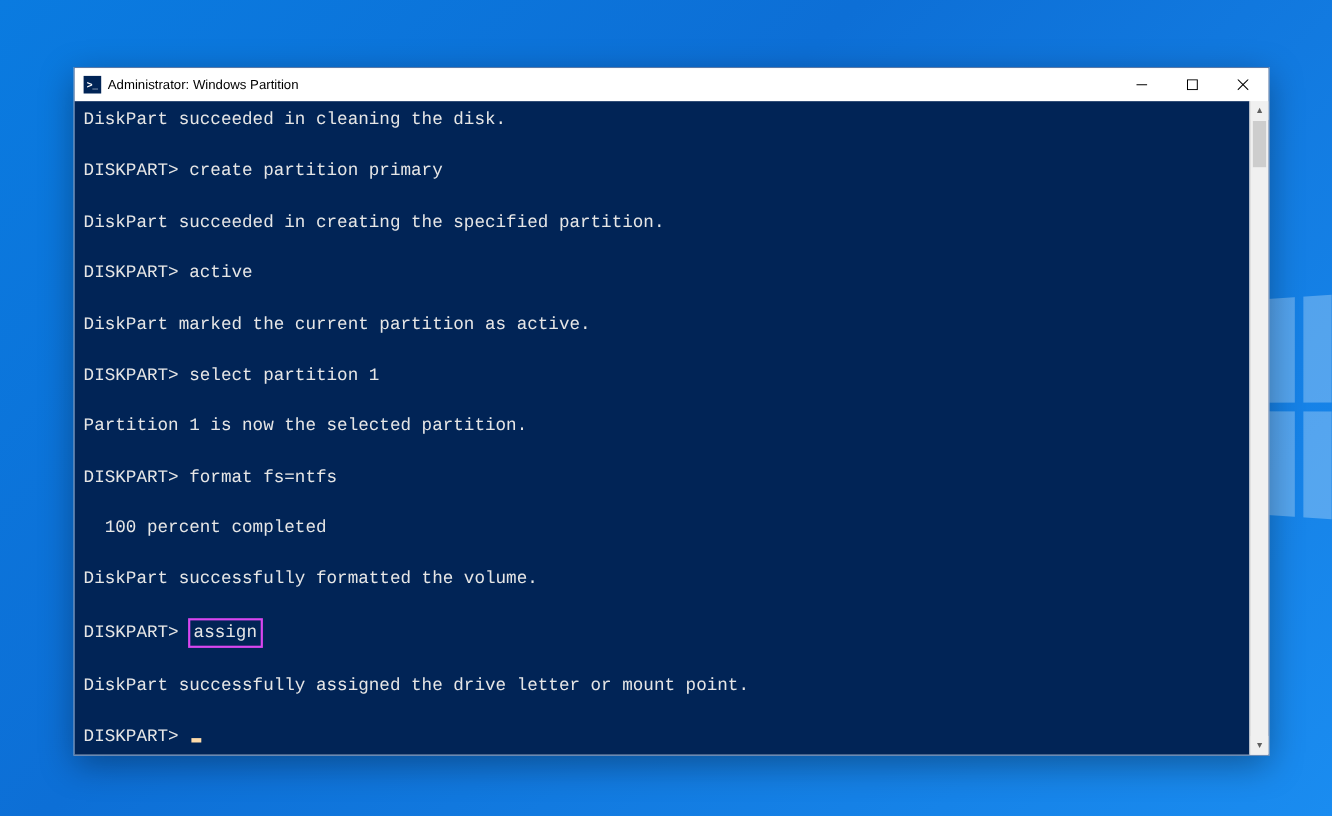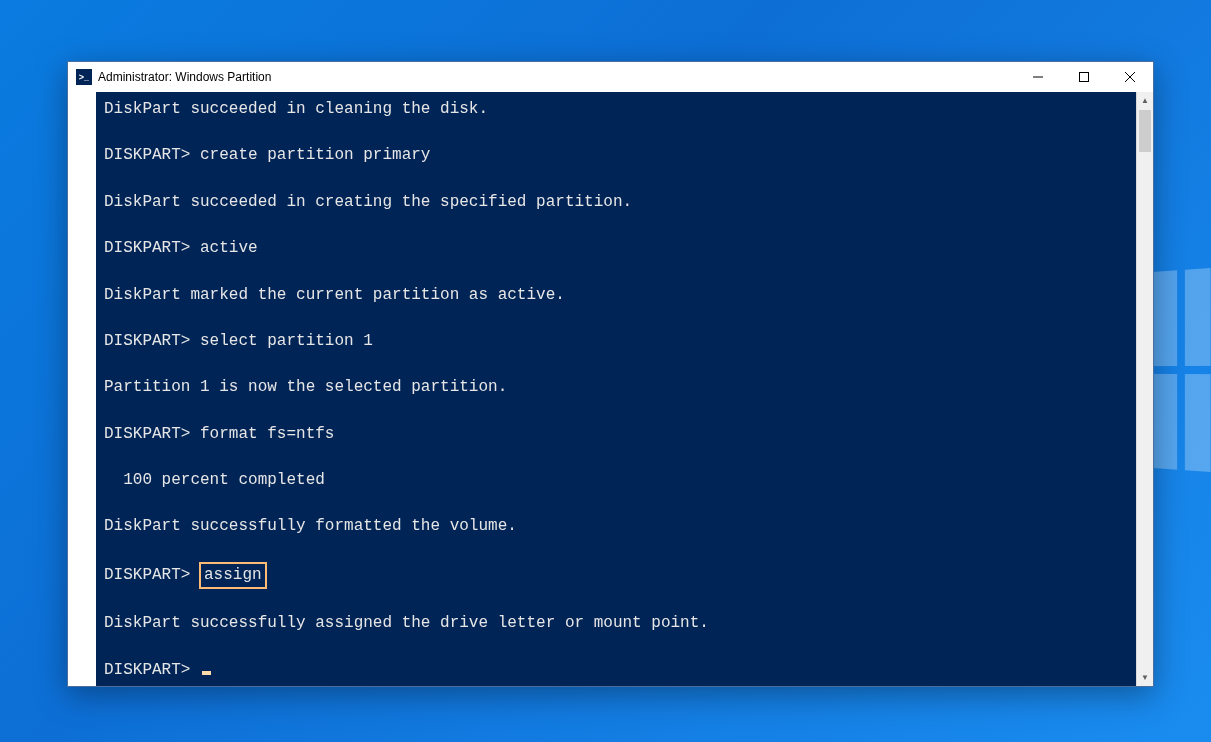--- a/index.html
+++ b/index.html
@@ -70,21 +70,20 @@
     color: #000;
     font-family: "Segoe UI Symbol", Arial, sans-serif;
     font-size: 10px;
   }
   .caption-btn svg { width: 10px; height: 10px; stroke: currentColor; stroke-width:1; fill:none; }
 
   .client {
     flex: 1;
     display: flex;
     min-height: 0;
-    padding-left: 28px;
   }
   .terminal {
     flex: 1;
     background: #012456;
     color: #e6e6e6;
     font-family: Consolas, "Courier New", monospace;
     font-size: 16px;
     line-height: 1.45;
     padding: 6px 0 6px 8px;
     white-space: pre;
@@ -108,21 +107,21 @@
   .scroll-thumb {
     position: absolute;
     left: 2px; right: 2px;
     top: 18px;
     height: 42px;
     background: #cdcdcd;
   }
 
   .term-line { display: block; }
   .highlight-box {
-    border: 2px solid #fdba74;
+    border: 2px solid #d946ef;
     padding: 0 3px;
     margin-left: -1px;
     display: inline-block;
   }
   .cursor {
     display: inline-block;
     width: 9px;
     height: 4px;
     background: #fedba9;
     vertical-align: -1px;

